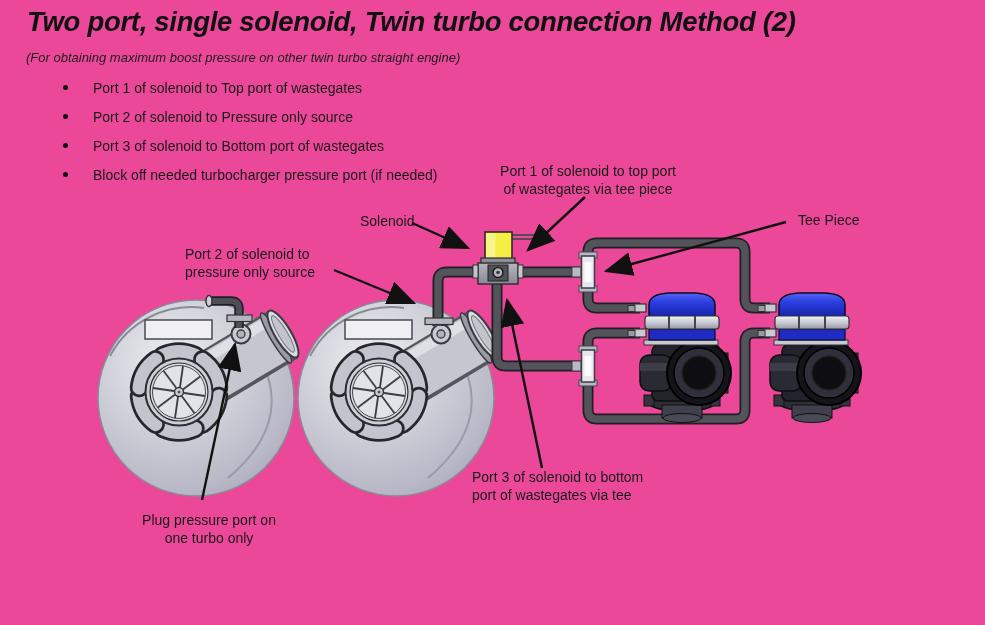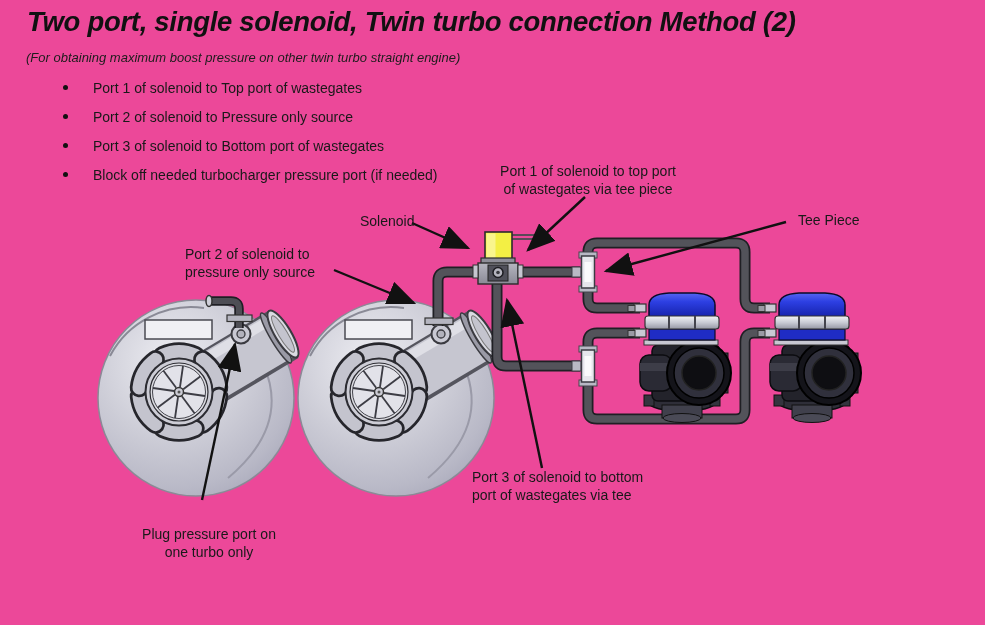--- a/index.html
+++ b/index.html
@@ -22,21 +22,21 @@
   .bullets .dot { width:5px; height:5px; border-radius:50%; background:#111; margin:5px 25px 0 0; flex:0 0 auto; }
   .dlabel {
     position:absolute; font-size:14px; line-height:1.28; color:#191919;
     white-space:pre-line;
   }
   .lbl-port1 { left:492px; top:163px; width:192px; text-align:center; }
   .lbl-solenoid { left:350px; top:213px;margin-left:10px; }
   .lbl-tee { left:798px; top:212px; }
   .lbl-port2 { left:177px; top:246px; width:160px;margin-left:8px; }
   .lbl-port3 { left:472px; top:469px; width:200px; }
-  .lbl-plug { left:133px; top:526px; width:152px; text-align:center; }
+  .lbl-plug { left:133px; top:512px; width:152px; text-align:center; }
   svg.diagram { position:absolute; left:0; top:0; }
 
   
   .pipe-o { fill:none; stroke:#1f1f24; stroke-width:11; }
   .pipe-i { fill:none; stroke:#53535a; stroke-width:7.5; }
   .pipe-sm-o { fill:none; stroke:#1f1f24; stroke-width:9.5; }
   .pipe-sm-i { fill:none; stroke:#4e4e55; stroke-width:6; }
   .slot-o { fill:none; stroke:#26262c; stroke-width:19; stroke-linecap:round; }
   .slot-i { fill:none; stroke:#c4c4ce; stroke-width:13.5; stroke-linecap:round; }
   .arrow { stroke:#111; stroke-width:2.4; }

